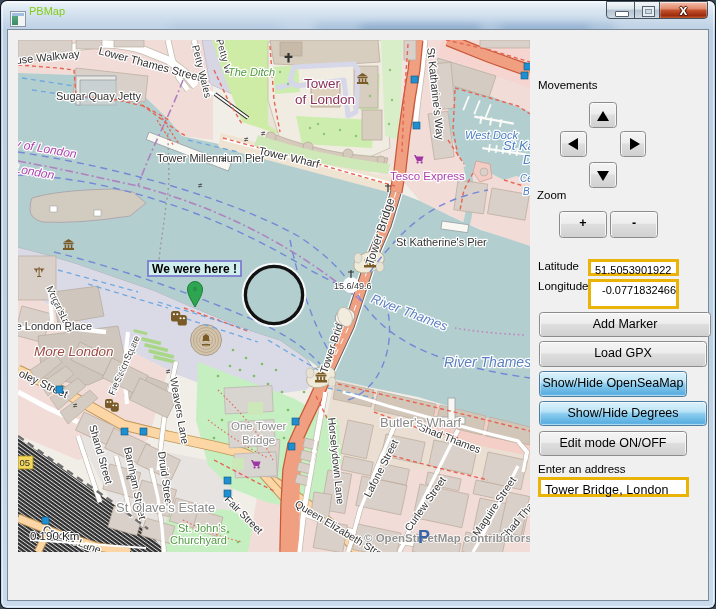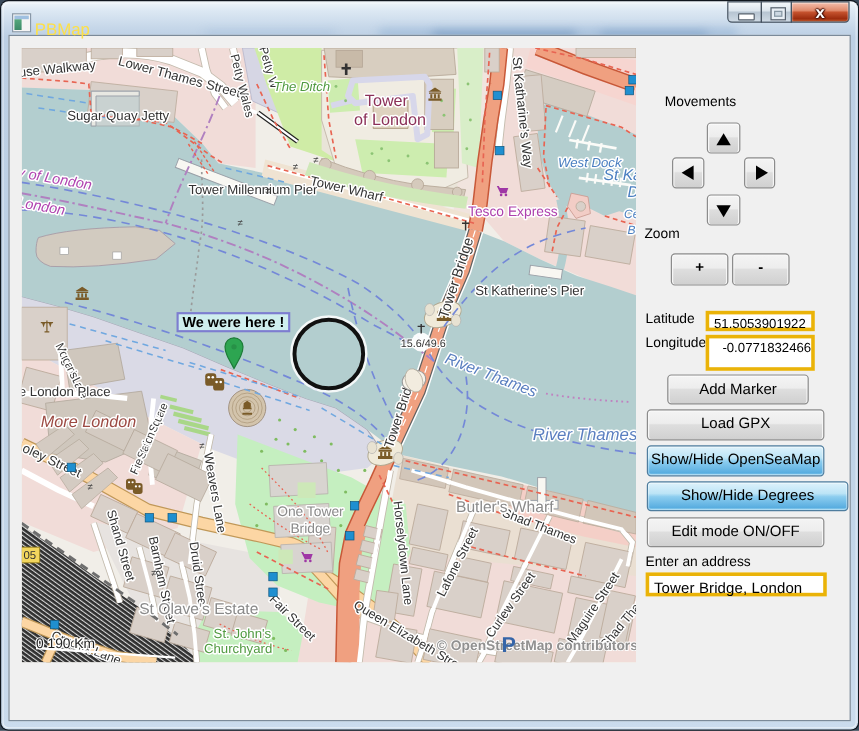--- a/index.html
+++ b/index.html
@@ -3,21 +3,21 @@
 <meta charset="utf-8">
 <style>
 html,body{margin:0;padding:0;}
 body{width:716px;height:609px;position:relative;overflow:hidden;font-family:"Liberation Sans",sans-serif;background:#3a4a5a;}
 #win{position:absolute;inset:0;border-radius:7px;background:#10161d;}
 #frame{position:absolute;left:1px;top:1px;right:1px;bottom:1px;border-radius:6px;
  background:linear-gradient(#f0f6fa,#dce8f3 8px,#c6d7e9 22px,#bccfe4 30px,#bed2e6 60%, #cadbed);}
 #framehl{position:absolute;left:2px;top:2px;right:2px;bottom:2px;border-radius:5px;box-shadow:inset 0 0 0 1px rgba(255,255,255,0.55);}
 #client{position:absolute;left:7px;top:29px;width:700px;height:570px;background:#f0f0f0;border:1px solid #7b8a99;}
 
-#title{position:absolute;left:29px;top:16px;font-size:14px;color:#fde047;}
+#title{position:absolute;left:29px;top:5px;font-size:11px;color:#84cc16;}
 #appicon{position:absolute;left:10px;top:11px;width:16px;height:16px;background:#f4f4f4;border:1px solid #8898a8;box-sizing:border-box;}
 #appicon .a{position:absolute;left:1px;top:4px;width:6px;height:9px;background:linear-gradient(#55a87c,#3c8a68);}
 #appicon .b{position:absolute;left:1px;top:1px;width:12px;height:3px;background:#9fc0e0;}
 .streak{position:absolute;border-radius:8px;filter:blur(4px);}
 
 .cap{position:absolute;top:1px;height:18px;box-sizing:border-box;border:1px solid #45525f;}
 #bmin{left:606px;width:29px;border-radius:0 0 0 4px;background:linear-gradient(#f4f8fb,#dbe4ec 45%,#b6c4d1 50%,#cfdae4);}
 #bmax{left:634px;width:26px;background:linear-gradient(#f4f8fb,#dbe4ec 45%,#b6c4d1 50%,#cfdae4);}
 #bclose{left:659px;width:49px;border-radius:0 0 4px 0;background:linear-gradient(#f0b4a4,#e08o6e 40%,#c04f30 55%,#aa3318 80%,#c65b31);}
 #bclose{background:linear-gradient(#f5c0ae,#e08a6c 42%,#c4512d 52%,#9c2c0e 85%,#c35c2f);box-shadow:inset 0 1px 0 rgba(255,255,255,0.6), inset 1px 0 0 rgba(255,255,255,0.25), inset -1px 0 0 rgba(255,255,255,0.25);}
@@ -58,21 +58,21 @@
 <div class="cap" id="bmin">
     <div class="glyphmin"></div>
   </div>
 <div class="cap" id="bmax">
     <div class="glyphmax"></div>
   </div>
 <div class="cap" id="bclose">
     <span>x</span>
   </div>
 
-<div class="lbl" style="left:538px;top:79px;margin-left:16px;">Movements</div>
+<div class="lbl" style="left:538px;top:79px;">Movements</div>
 <div class="btn arrowbtn" style="left:589px;top:102px;width:28px;height:26px;">
     <div class="tri up"></div>
   </div>
 <div class="btn arrowbtn" style="left:560px;top:131px;width:27px;height:26px;">
     <div class="tri lf"></div>
   </div>
 <div class="btn arrowbtn" style="left:620px;top:131px;width:26px;height:26px;">
     <div class="tri rt"></div>
   </div>
 <div class="btn arrowbtn" style="left:589px;top:162px;width:28px;height:26px;">
@@ -82,24 +82,24 @@
 <div class="btn" style="left:559px;top:211px;width:48px;height:27px;">
     <div class="t" style="font-weight:bold;">+</div>
   </div>
 <div class="btn" style="left:610px;top:211px;width:48px;height:27px;">
     <div class="t" style="font-weight:bold;">-</div>
   </div>
 <div class="lbl" style="left:538px;top:260px;">Latitude</div>
 <div class="inp" style="left:588px;top:259px;width:91px;height:17px;">51.5053901922</div>
 <div class="lbl" style="left:538px;top:280px;text-align:right;">Longitude</div>
 <div class="inp" style="left:588px;top:279px;width:91px;height:30px;text-align:right;">-0.0771832466</div>
-<div class="btn" style="left:556px;top:312px;width:118px;height:25px;">
+<div class="btn" style="left:539px;top:312px;width:172px;height:25px;">
     <div class="t">Add Marker</div>
   </div>
-<div class="btn" style="left:539px;top:341px;width:148px;height:26px;">
+<div class="btn" style="left:539px;top:341px;width:168px;height:26px;">
     <div class="t">Load GPX</div>
   </div>
 <div class="btn blue" style="left:539px;top:371px;width:148px;height:26px;text-decoration:underline;">
     <div class="t">Show/Hide OpenSeaMap</div>
   </div>
 <div class="btn blue" style="left:539px;top:401px;width:168px;height:25px;">
     <div class="t">Show/Hide Degrees</div>
   </div>
 <div class="btn" style="left:539px;top:431px;width:148px;height:25px;">
     <div class="t">Edit mode ON/OFF</div>

